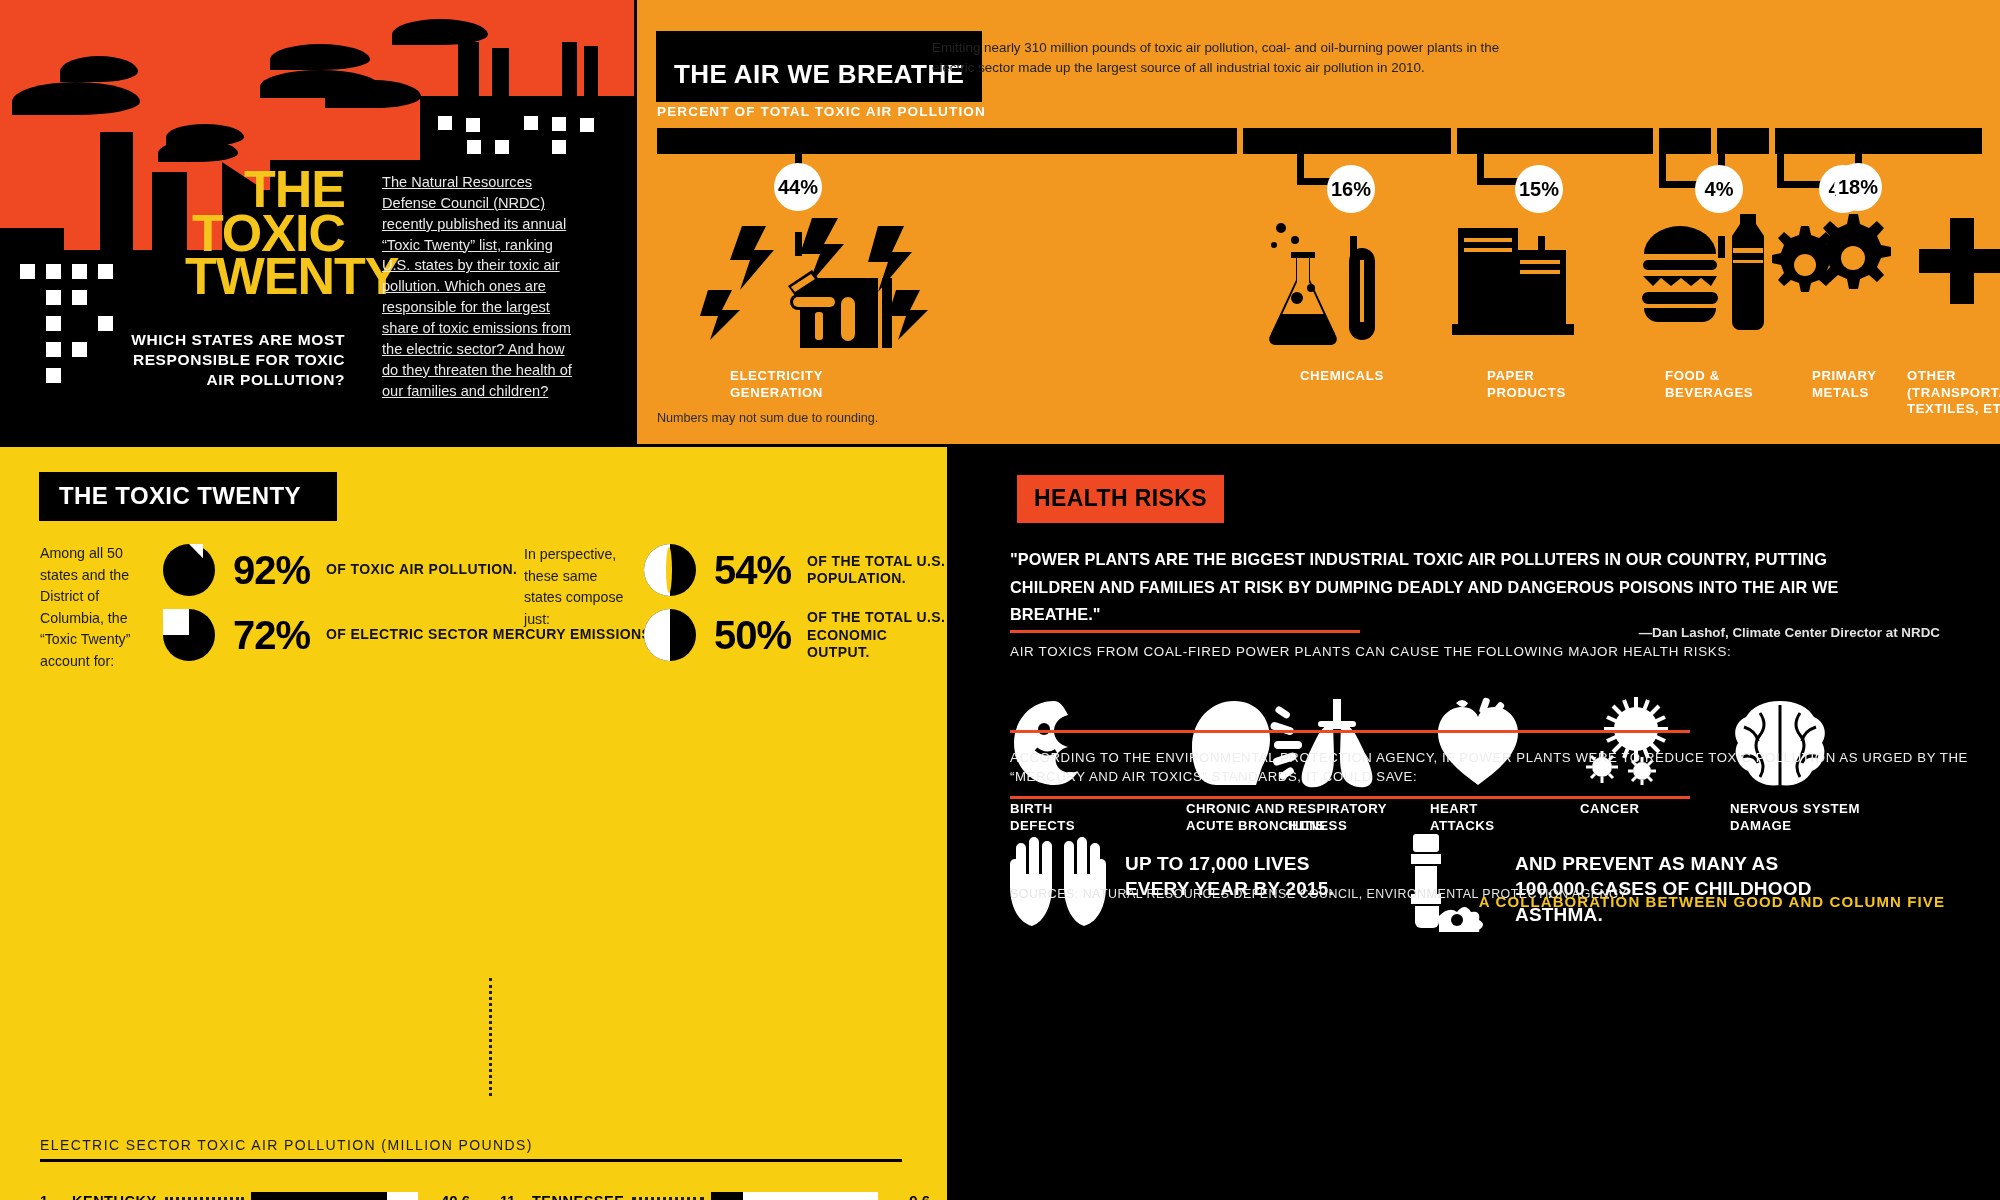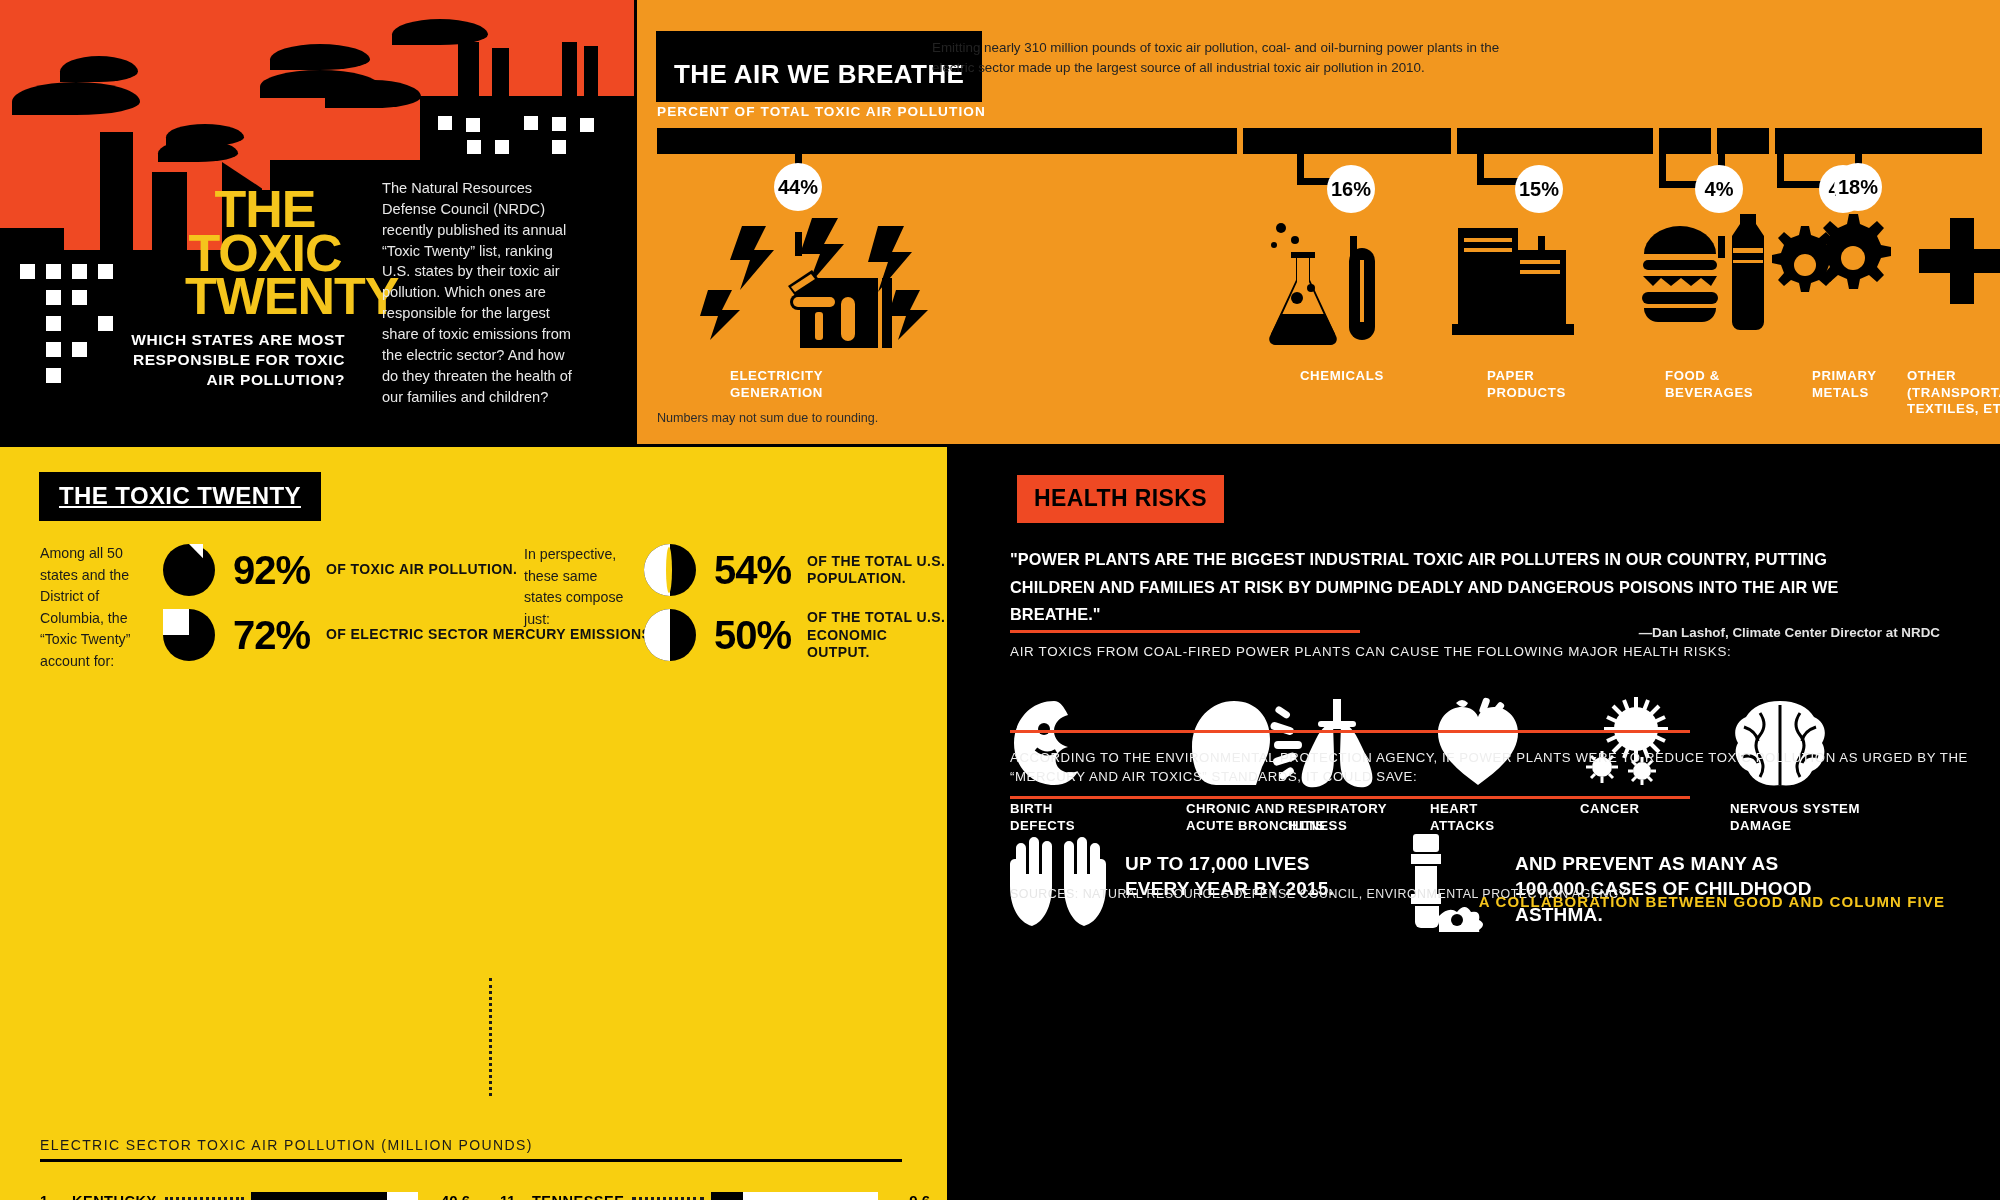--- a/index.html
+++ b/index.html
@@ -12,26 +12,26 @@
   .page { position:relative; width:2000px; height:1200px; background:#000; }
 
   
   .hero { position:absolute; left:0; top:0; width:634px; height:444px; background:#000; overflow:hidden; }
   .sky { position:absolute; left:0; top:0; width:634px; height:250px; background:#ef4923; }
   .smoke { position:absolute; background:#000; border-radius:50% 50% 50% 0 / 60% 60% 40% 40%; }
   .stack { position:absolute; background:#000; }
   .factory-block { position:absolute; background:#000; }
   .win { position:absolute; background:#fff; width:14px; height:14px; }
 
-  .hero-title { position:absolute; left:185px; top:188px; width:160px; text-align:center; }
+  .hero-title { position:absolute; left:185px; top:168px; width:160px; text-align:right; }
   .hero-title .l { color:#f5c51c; font-weight:bold; letter-spacing:-1px; line-height:0.84; font-size:52px; display:block; }
   .hero-sub { position:absolute; left:110px; top:330px; width:235px; text-align:right;
     color:#fff; font-weight:bold; font-size:15.5px; letter-spacing:0.6px; line-height:1.3; }
-  .hero-para { position:absolute; left:382px; top:178px; width:196px;
-    color:#e9e9e9; font-size:14.6px; line-height:1.43; }
+  .hero-para { position:absolute; left:382px; top:172px; width:196px;
+    color:#e9e9e9; font-size:14.6px; line-height:1.43;text-decoration:underline; }
 
   
   .air { position:absolute; left:637px; top:0; width:1363px; height:444px; background:#f2971f; }
   .air-badge { position:absolute; left:19px; top:31px; background:#000; color:#fff;
      font-weight:bold; font-size:26px; letter-spacing:0.4px; padding:28px 18px 12px 18px; }
   .air-lede { position:absolute; left:295px; top:38px; width:570px; color:#222;
      font-size:13.4px; line-height:1.5; }
   .air-kicker { position:absolute; left:20px; top:104px; color:#fff; font-weight:bold;
      font-size:13.6px; letter-spacing:1.1px; }
   .air-note { position:absolute; left:20px; top:411px; color:#2b2b2b; font-size:12.6px; }
@@ -41,21 +41,21 @@
   .connector { position:absolute; background:#000; }
   .pct-bubble { position:absolute; width:48px; height:48px; border-radius:50%; background:#fff;
      color:#000; font-weight:bold; font-size:20px; display:flex; align-items:center; justify-content:center; z-index:4;}
   .cat-label { position:absolute; color:#fff; font-weight:bold; font-size:13.2px;
      letter-spacing:0.6px; line-height:1.25; }
   .cat-icon { position:absolute; }
 
   
   .toxic { position:absolute; left:0; top:447px; width:947px; height:753px; background:#f8cf10; }
   .tt-badge { position:absolute; left:39px; top:25px; background:#000; color:#fff;
-     font-weight:bold; font-size:24px; letter-spacing:0.4px; padding:10px 20px 11px 20px;text-decoration:underline; }
+     font-weight:bold; font-size:24px; letter-spacing:0.4px; padding:10px 36px 11px 20px; }
   .tt-lead { position:absolute; color:#1a1a1a; font-size:14.2px; line-height:1.52; }
   .stat-row { position:absolute; display:flex; align-items:center; }
   .pie { width:52px; height:52px; border-radius:50%; background:#000; position:relative; flex:none;}
   .pie i { position:absolute; background:#fff; }
   .stat-num { font-weight:bold; font-size:40px; color:#000; margin-left:18px; letter-spacing:-1px;}
   .stat-txt { font-weight:bold; font-size:14px; color:#111; margin-left:16px; line-height:1.25; letter-spacing:0.4px;}
   .dotcol { position:absolute; left:489px; top:531px; height:118px; border-left:3px dotted #1b1b1b; }
 
   .axis-title { position:absolute; left:40px; top:690px; color:#1a1a1a; font-size:14px;
      letter-spacing:1.4px; font-weight:500;}

